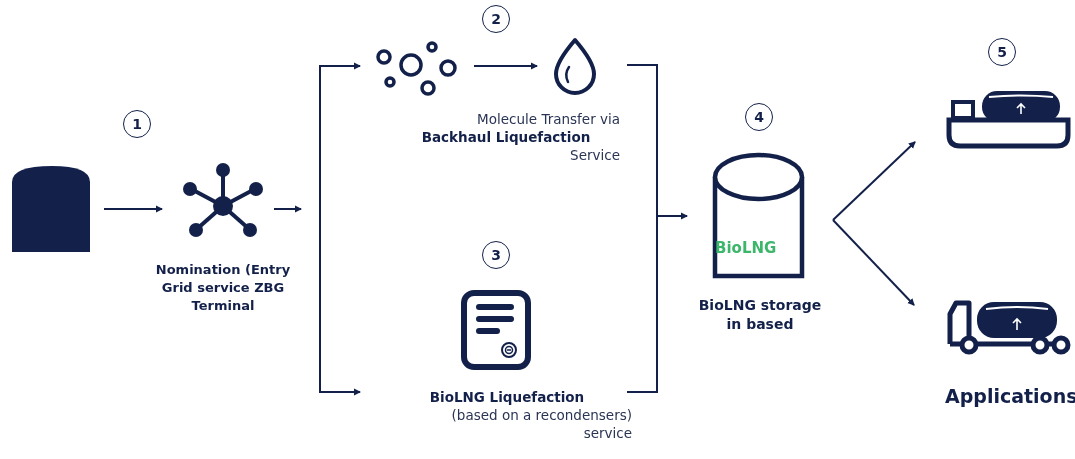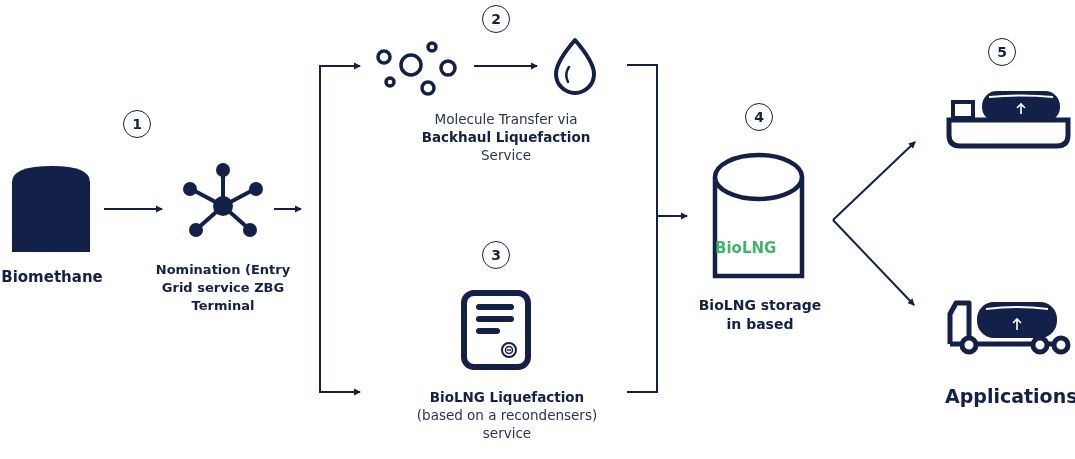--- a/index.html
+++ b/index.html
@@ -4,21 +4,21 @@
 <style>
   html, body { margin: 0; padding: 0; background: #ffffff; }
   body { width: 1075px; height: 459px; position: relative; overflow: hidden;
          font-family: "DejaVu Sans", "Liberation Sans", sans-serif; color: #13214a; }
   svg.canvas { position: absolute; left: 0; top: 0; width: 1075px; height: 459px; }
   .step { position: absolute; width: 28px; height: 28px; border: 1.3px solid #13214a;
           border-radius: 50%; box-sizing: border-box; text-align: center;
           font-weight: bold; font-size: 14px; line-height: 26px; color: #13214a; background: #fff; }
   .label { position: absolute; text-align: center; font-size: 14px; line-height: 18px; color: #13214a; }
   .bold { font-weight: bold; }
-  .light { font-weight: normal; color: #2a3454; }
+  .light { font-weight: normal; color: #2a3454; text-align: right; }
   .biolng-text { position: absolute; font-weight: bold; font-size: 15px; color: #3cb66a; text-align: left; margin-top: 20px; }
 </style>
 </head>
 <body>
 
 <svg class="canvas" viewBox="0 0 1075 459">
   <defs>
     <marker id="ah" markerWidth="8" markerHeight="8" refX="6" refY="4" orient="auto" markerUnits="userSpaceOnUse">
       <path d="M0,0.5 L7,4 L0,7.5 Z" fill="#13214a"></path>
     </marker>
@@ -107,21 +107,20 @@
   </g>
 </svg>
 
 <div class="step" style="left:123px;top:110px;">1</div>
 <div class="step" style="left:482px;top:5px;">2</div>
 <div class="step" style="left:482px;top:241px;">3</div>
 <div class="step" style="left:745px;top:103px;">4</div>
 <div class="step" style="left:988px;top:38px;">5</div>
 
 <div class="label bold" style="left:0px;top:267px;width:104px;font-size:15px;line-height:20px;">
-  <div>Biomethane</div>
 </div>
 
 <div class="label bold" style="left:148px;top:261px;width:150px;font-size:13px;line-height:18px;">
   <div>Nomination (Entry</div>
   <div>Grid service ZBG</div>
   <div>Terminal</div>
 </div>
 
 <div class="label" style="left:392px;top:110px;width:228px;font-size:13.5px;line-height:18px;">
   <div class="light">Molecule Transfer via</div>

